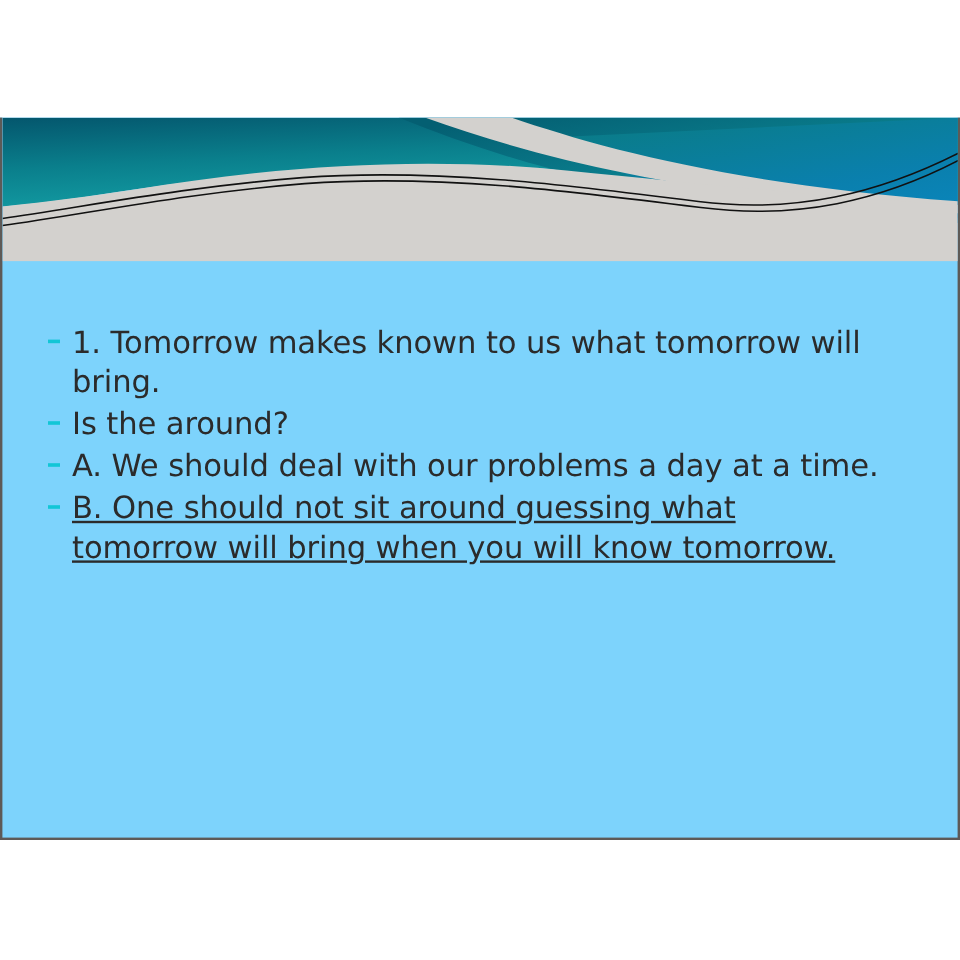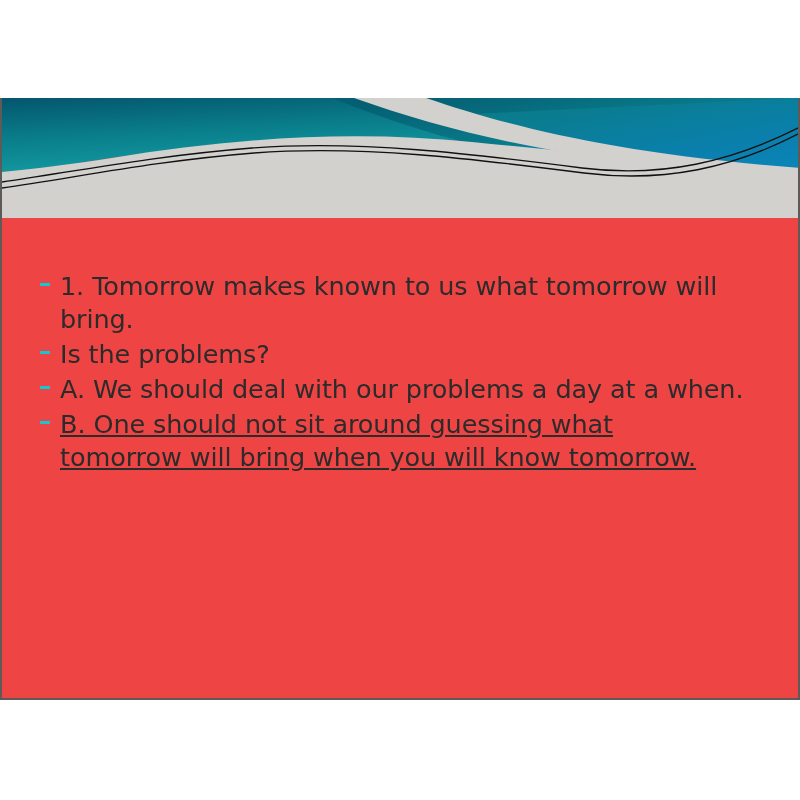--- a/index.html
+++ b/index.html
@@ -24,21 +24,21 @@
     background: #ffffff;
   }
 
   
   .slide {
     position: absolute;
     left: 0px;
     top: 98px;
     width: 800px;
     height: 602px;
-    background: #ef4444;
+    background: #7dd3fc;
     box-sizing: border-box;
     border-left: 2px solid #5d5a57;
     border-right: 2px solid #5d5a57;
     border-bottom: 2px solid #5d5a57;
     overflow: hidden;
   }
 
   
   .header-art {
     position: absolute;
@@ -146,28 +146,28 @@
         <div class="bullet-mark">
             <span class="dash"></span>
           </div>
         <div class="bullet-text">1. Tomorrow makes known to us what tomorrow will bring.</div>
       </div>
 
       <div class="bullet-row row-2">
         <div class="bullet-mark">
             <span class="dash"></span>
           </div>
-        <div class="bullet-text">Is the problems?</div>
+        <div class="bullet-text">Is the around?</div>
       </div>
 
       <div class="bullet-row row-3">
         <div class="bullet-mark">
             <span class="dash"></span>
           </div>
-        <div class="bullet-text">A. We should deal with our problems a day at a when.</div>
+        <div class="bullet-text">A. We should deal with our problems a day at a time.</div>
       </div>
 
       <div class="bullet-row row-4">
         <div class="bullet-mark">
             <span class="dash"></span>
           </div>
         <div class="bullet-text">B. One should not sit around guessing what tomorrow will bring when you will know tomorrow.</div>
       </div>
 
     </div>

